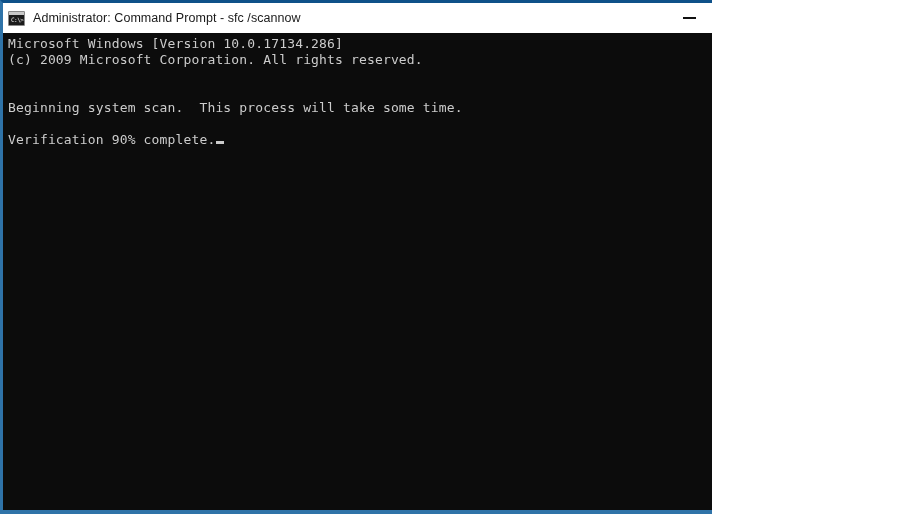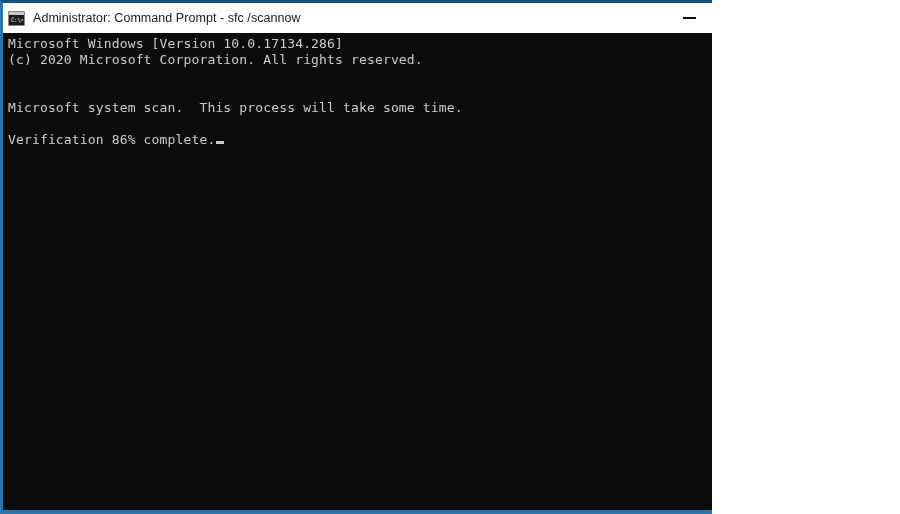--- a/index.html
+++ b/index.html
@@ -165,23 +165,23 @@
     </div>
     <div class="title-text">Administrator: Command Prompt - sfc  /scannow</div>
     <div class="titlebar-spacer"></div>
     <div class="win-btn">
       <span class="minimize-glyph"></span>
     </div>
   </div>
 
   <div class="terminal">
     <div class="term-line">Microsoft Windows [Version 10.0.17134.286]</div>
-    <div class="term-line">(c) 2020 Microsoft Corporation. All rights reserved.</div>
+    <div class="term-line">(c) 2009 Microsoft Corporation. All rights reserved.</div>
     <div class="term-line blank"></div>
     <div class="term-line blank"></div>
-    <div class="term-line">Microsoft system scan.  This process will take some time.</div>
+    <div class="term-line">Beginning system scan.  This process will take some time.</div>
     <div class="term-line blank"></div>
-    <div class="term-line"><span>Verification 86% complete.</span><span class="cursor"></span></div>
+    <div class="term-line"><span>Verification 90% complete.</span><span class="cursor"></span></div>
   </div>
 
   <div class="edge-bottom"></div>
   <div class="edge-right"></div>
 </div>
 
 </body></html>

